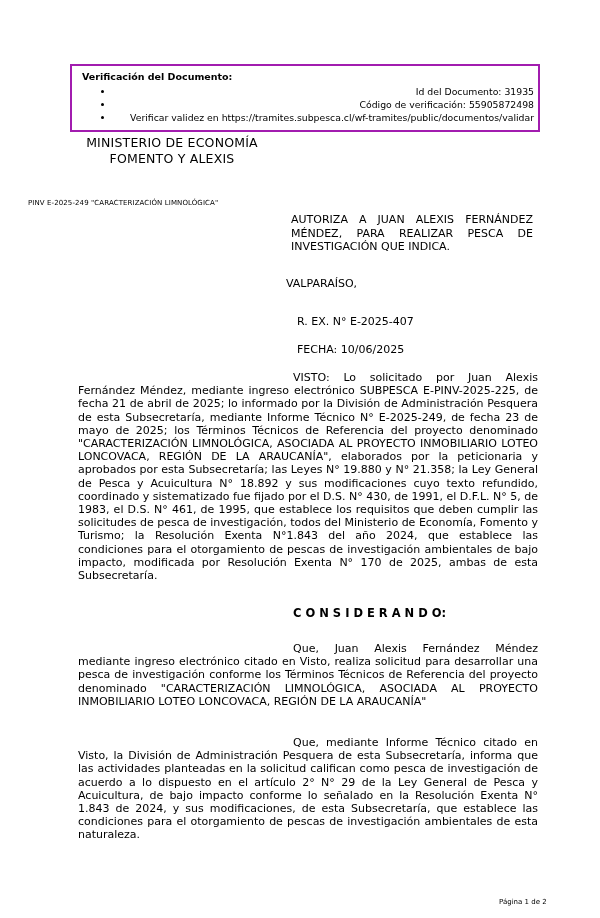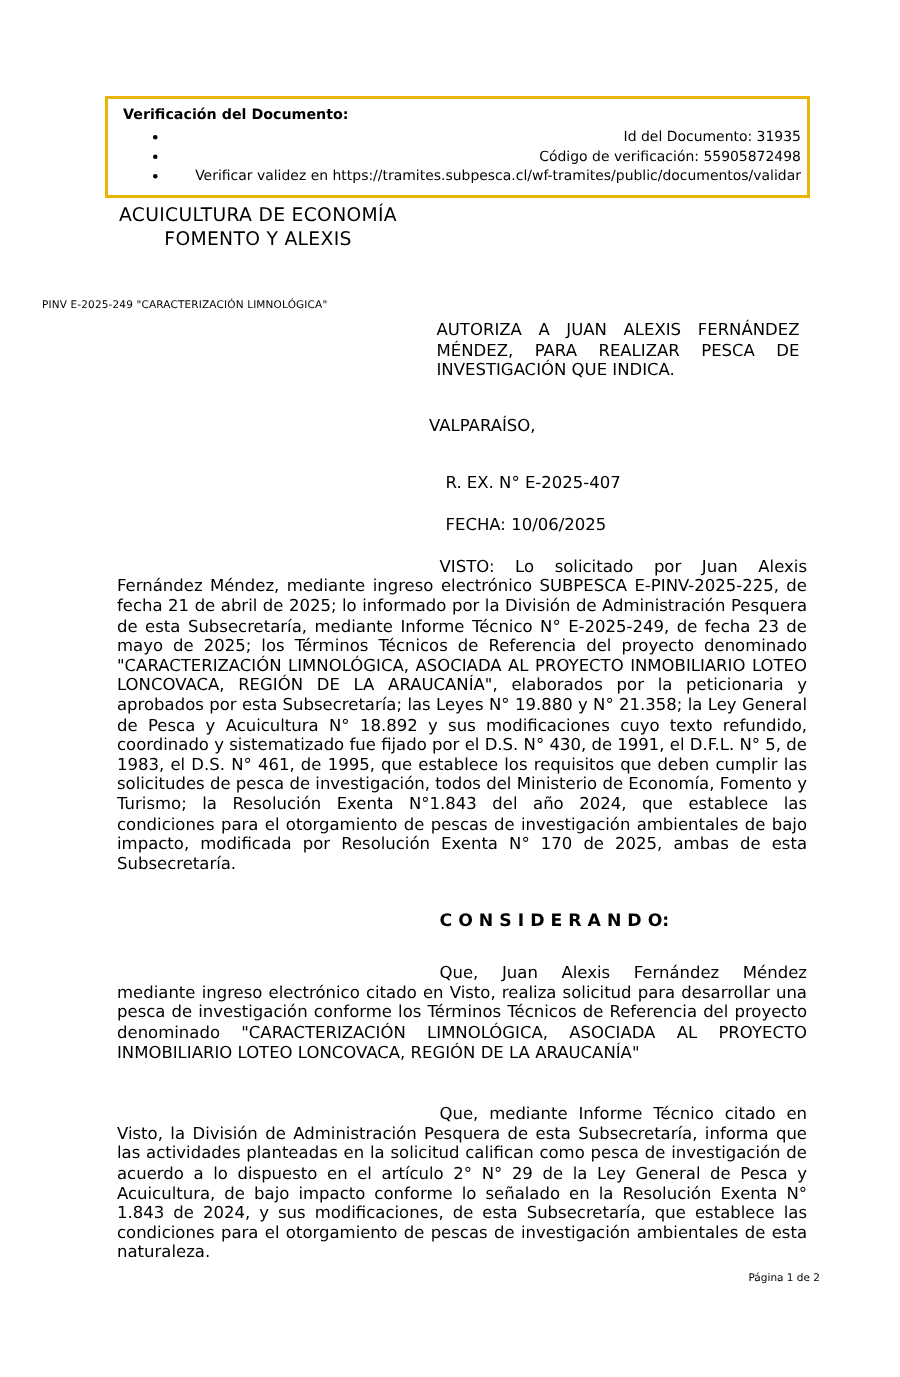--- a/index.html
+++ b/index.html
@@ -8,21 +8,21 @@
     width:600px; height:918px;
     margin:0 auto;
     background:#ffffff;
     font-family:"DejaVu Sans", sans-serif;
     color:#000;
     overflow:hidden;
   }
   .verify-box {
     position:absolute; left:70px; top:64px; width:470px;
     box-sizing:border-box;
-    border:2px solid #eab308;
+    border:2px solid #a21caf;
     padding:5px 4px 6px 10px;
   }
   .verify-title { font-weight:bold; font-size:9.5px; line-height:12px; }
   .verify-list { margin:2px 0 0 0; padding-left:32px; font-size:9.3px; line-height:13px;text-align:right; }
   .verify-list li { padding-left:2px; }
   .ministry {
     position:absolute; left:28px; top:135px; width:288px;
     text-align:center; font-size:12.5px; line-height:16px; letter-spacing:0.2px;
   }
   .subsecretaria {
@@ -44,38 +44,38 @@
     font-size:11px; line-height:13.2px; text-align:justify;
   }
   .p-visto { top:360px; }
   .indent { text-indent:215px; }
   .h-considerando {
     position:absolute; left:293px; top:606px;
     font-weight:bold; font-size:11.5px;
   }
   .p-c1 { top:631px; }
   .p-c2 { top:725px; }
-  .footer { position:absolute; left:475px; top:848px; font-size:7px;padding-left:24px; }
+  .footer { position:absolute; left:475px; top:898px; font-size:7px;padding-left:24px; }
 </style>
 </head>
 <body>
 
 <div class="page">
 
   <div class="verify-box">
     <div class="verify-title">Verificación del Documento:</div>
     <ul class="verify-list">
       <li>Id del Documento: 31935</li>
       <li>Código de verificación: 55905872498</li>
       <li>Verificar validez en https://tramites.subpesca.cl/wf-tramites/public/documentos/validar</li>
     </ul>
   </div>
 
   <div class="ministry">
-    <div>ACUICULTURA DE ECONOMÍA</div>
+    <div>MINISTERIO DE ECONOMÍA</div>
     <div>FOMENTO Y ALEXIS</div>
   </div>
   <div class="project-ref">PINV E-2025-249 "CARACTERIZACIÓN LIMNOLÓGICA"</div>
 
   <div class="subject">AUTORIZA A JUAN ALEXIS FERNÁNDEZ MÉNDEZ, PARA REALIZAR PESCA DE INVESTIGACIÓN QUE INDICA.</div>
   <div class="city">VALPARAÍSO,</div>
   <div class="rex"><span>R. EX. N° </span><span class="b">E-2025-407</span></div>
   <div class="fecha"><span>FECHA: </span><span class="b">10/06/2025</span></div>
 
   <p class="para p-visto indent"><span class="b">VISTO:</span><span> Lo solicitado por Juan Alexis Fernández Méndez, mediante ingreso electrónico SUBPESCA E-PINV-2025-225, de fecha 21 de abril de 2025; lo informado por la División de Administración Pesquera de esta Subsecretaría, mediante Informe Técnico N° E-2025-249, de fecha 23 de mayo de 2025; los Términos Técnicos de Referencia del proyecto denominado </span><span class="b">"CARACTERIZACIÓN LIMNOLÓGICA, ASOCIADA AL PROYECTO INMOBILIARIO LOTEO LONCOVACA, REGIÓN DE LA ARAUCANÍA"</span><span>, elaborados por la peticionaria y aprobados por esta Subsecretaría; las Leyes N° 19.880 y N° 21.358; la Ley General de Pesca y Acuicultura N° 18.892 y sus modificaciones cuyo texto refundido, coordinado y sistematizado fue fijado por el D.S. N° 430, de 1991, el D.F.L. N° 5, de 1983, el D.S. N° 461, de 1995, que establece los requisitos que deben cumplir las solicitudes de pesca de investigación, todos del Ministerio de Economía, Fomento y Turismo; la Resolución Exenta N°1.843 del año 2024, que establece las condiciones para el otorgamiento de pescas de investigación ambientales de bajo impacto, modificada por Resolución Exenta N° 170 de 2025, ambas de esta Subsecretaría.</span></p>

